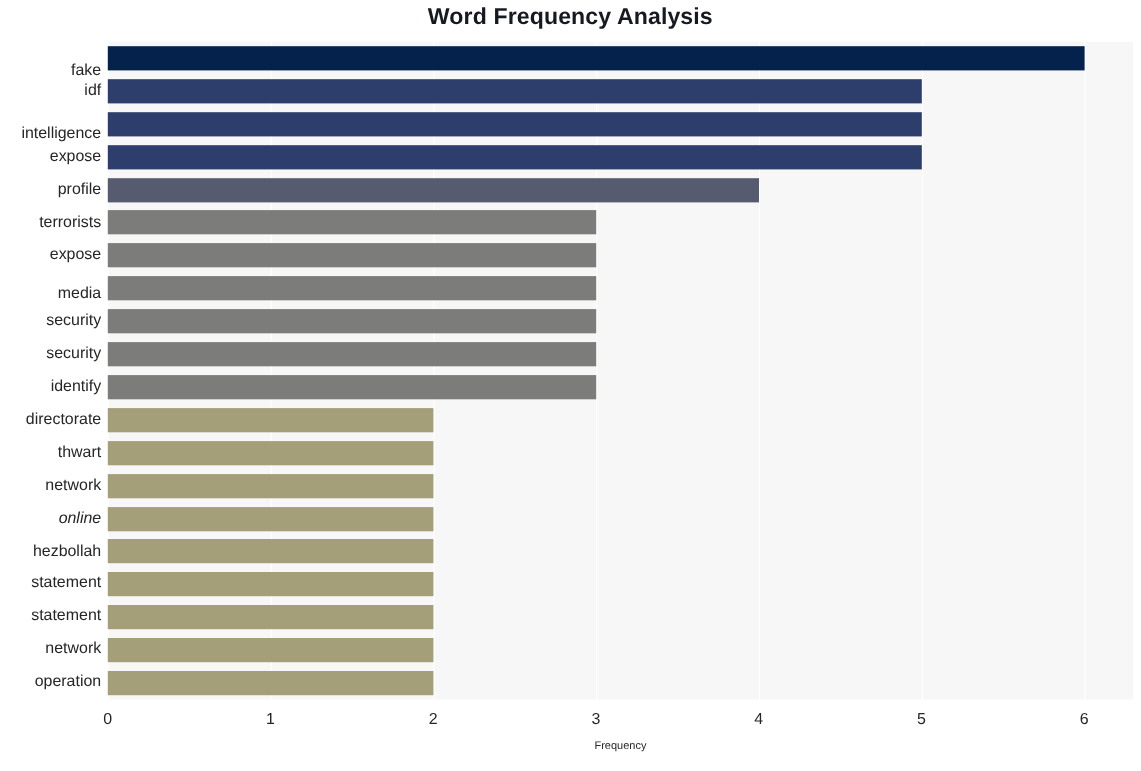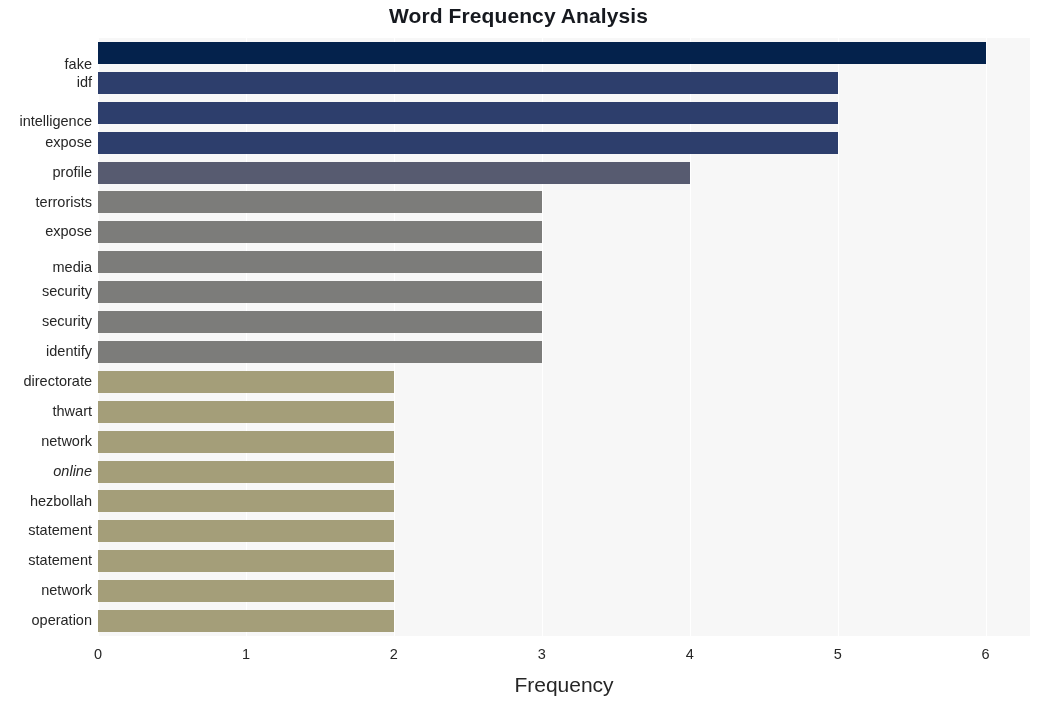--- a/index.html
+++ b/index.html
@@ -112,21 +112,21 @@
     font-size: 14.5px;
     color: #262626;
     white-space: nowrap;
   }
   #x-axis-title {
     position: absolute;
     left: 98px;
     top: 673px;
     width: 932px;
     text-align: center;
-    font-size: 21px;
+    font-size: 10px;
     color: #262626;
   }
 </style>
 </head>
 <body>
 
 <div id="figure">
 
   <div id="chart-title">Word Frequency Analysis</div>
 

